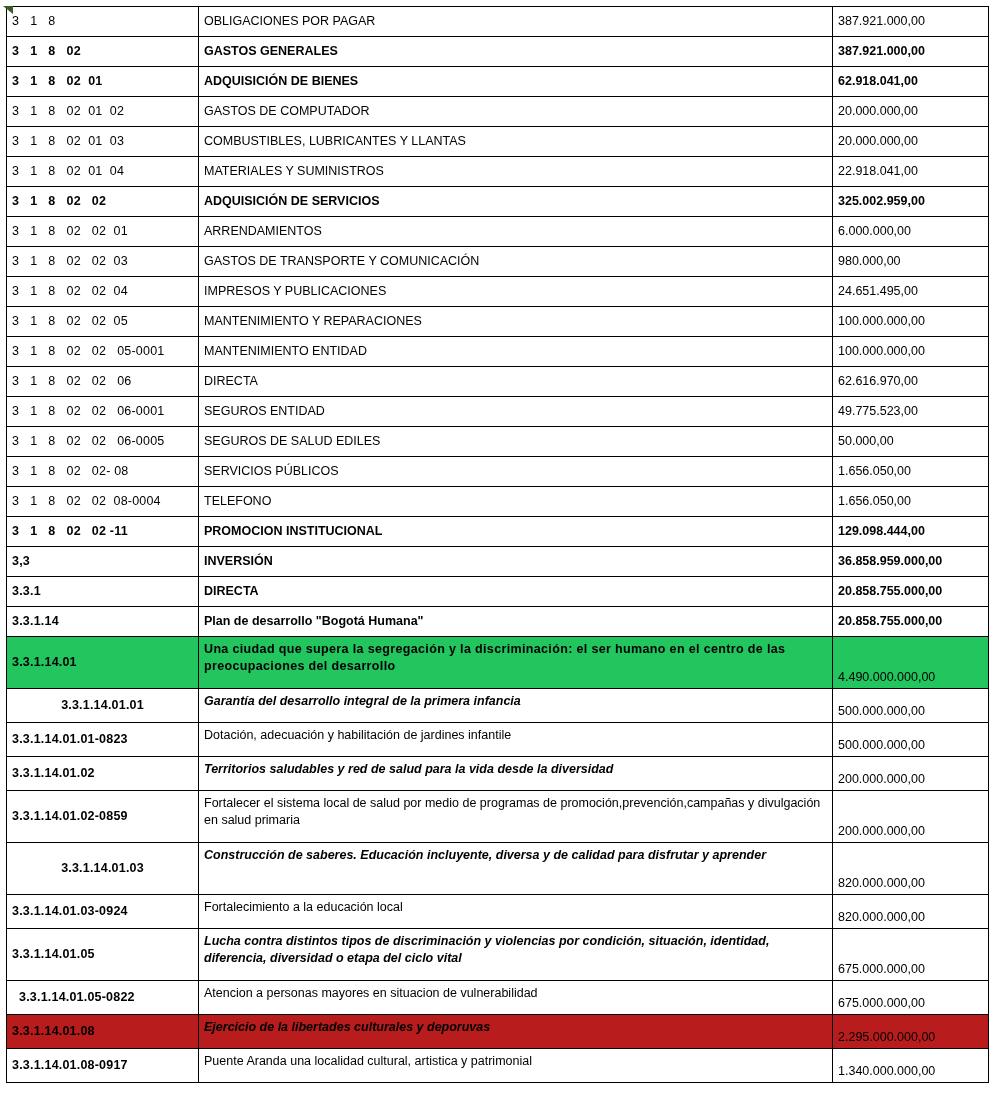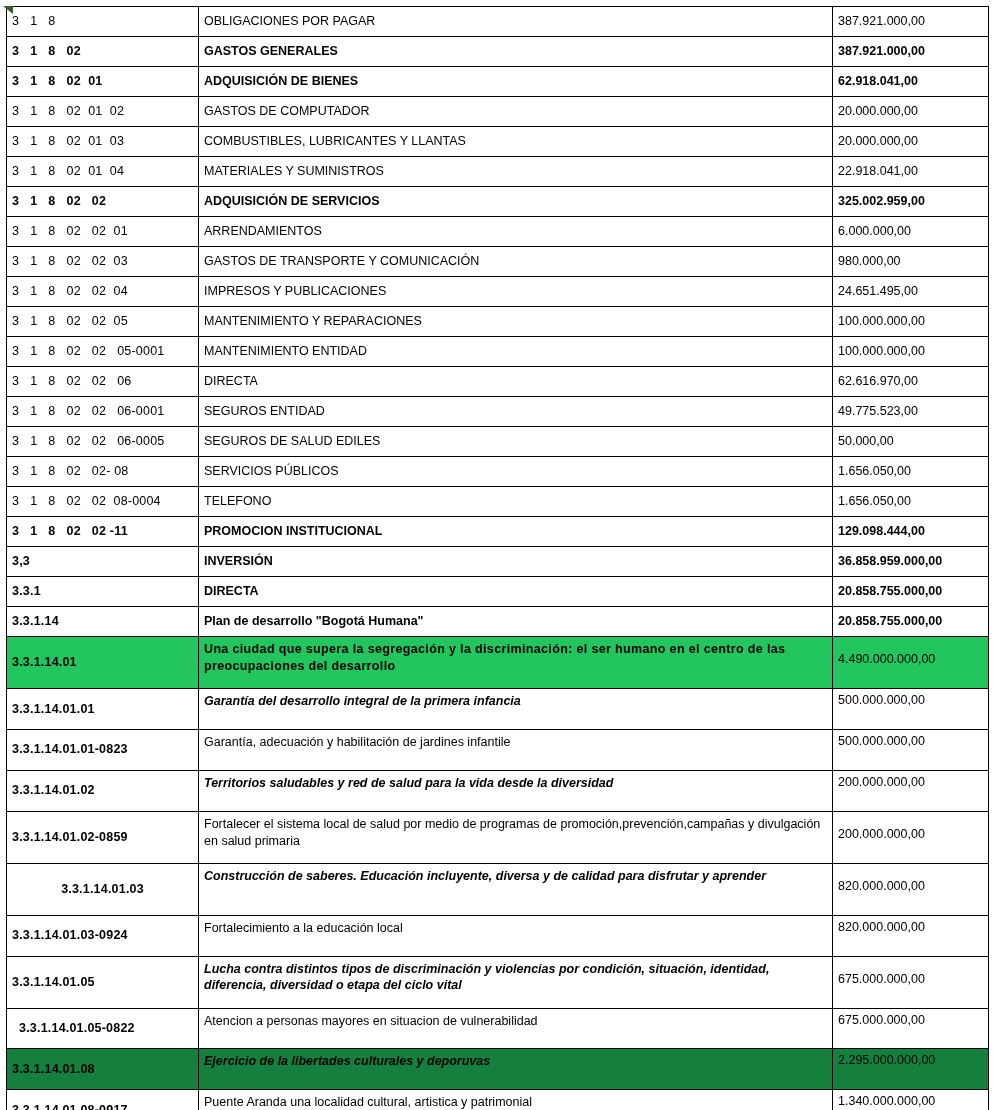--- a/index.html
+++ b/index.html
@@ -53,30 +53,30 @@
     font-size: 12.5px;
     vertical-align: bottom;
     padding-right: 6px;
   }
   tr.bold td.code,
   tr.bold td.desc,
   tr.bold td.amt { font-weight: bold; }
   td.bold-italic { font-weight: bold; font-style: italic; }
 
   tr.shade-dark td { background: #22c55e; }
-  tr.shade-light td { background: #15803d; }
+  tr.shade-light td { background: #b91c1c; }
 
   td.desc.spaced {
     letter-spacing: 0.35px;
   }
   tr.tall td { height: 52px; }
   tr.std td { height: 30px; }
   tr.mid td { height: 34px; }
 
-  td.amt.bottom { vertical-align: bottom; padding-bottom: 20px; }
+  td.amt.bottom { vertical-align: bottom; padding-bottom: 2px; }
   td.desc.top { vertical-align: top; padding-top: 4px; }
 
   .corner-mark {
     position: absolute;
     left: 3px;
     top: 0px;
     width: 10px;
     height: 8px;
     background: #3a5c2a;
     clip-path: polygon(0 0, 100% 0, 100% 100%);
@@ -199,27 +199,27 @@
           <td class="code" style="font-weight: bold;">3.3.1.14</td>
           <td class="desc" style="font-weight: bold;">Plan de desarrollo "Bogotá Humana"</td>
           <td class="amt" style="font-weight: bold;">20.858.755.000,00</td>
         </tr>
         <tr class="tall shade-dark">
           <td class="code" style="font-weight: bold;">3.3.1.14.01</td>
           <td class="desc spaced top" style="font-weight: bold;">Una ciudad que supera la segregación y la discriminación: el ser humano en el centro de las preocupaciones del desarrollo</td>
           <td class="amt bottom">4.490.000.000,00</td>
         </tr>
         <tr class="mid">
-          <td class="code" style="font-weight: bold;">3.3.1.14.01.01</td>
+          <td class="code" style="font-weight: bold; text-align: center;">3.3.1.14.01.01</td>
           <td class="desc bold-italic top">Garantía  del desarrollo integral de la  primera infancia</td>
           <td class="amt bottom">500.000.000,00</td>
         </tr>
         <tr class="mid">
           <td class="code" style="font-weight: bold;">3.3.1.14.01.01-0823</td>
-          <td class="desc top">Garantía, adecuación y habilitación de jardines infantile</td>
+          <td class="desc top">Dotación, adecuación y habilitación de jardines infantile</td>
           <td class="amt bottom">500.000.000,00</td>
         </tr>
         <tr class="mid">
           <td class="code" style="font-weight: bold;">3.3.1.14.01.02</td>
           <td class="desc bold-italic top">Territorios saludables y red de salud para la vida desde la diversidad</td>
           <td class="amt bottom">200.000.000,00</td>
         </tr>
         <tr class="tall">
           <td class="code" style="font-weight: bold;">3.3.1.14.01.02-0859</td>
           <td class="desc top">Fortalecer el sistema local de salud por medio de programas de promoción,prevención,campañas y divulgación en salud primaria</td>

